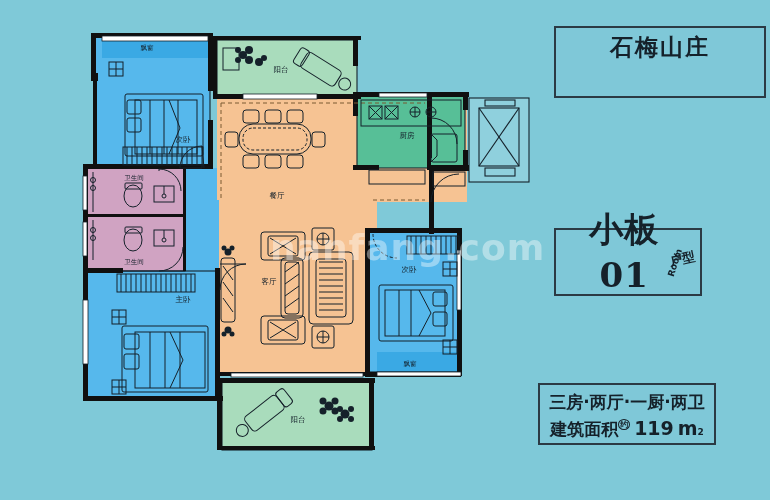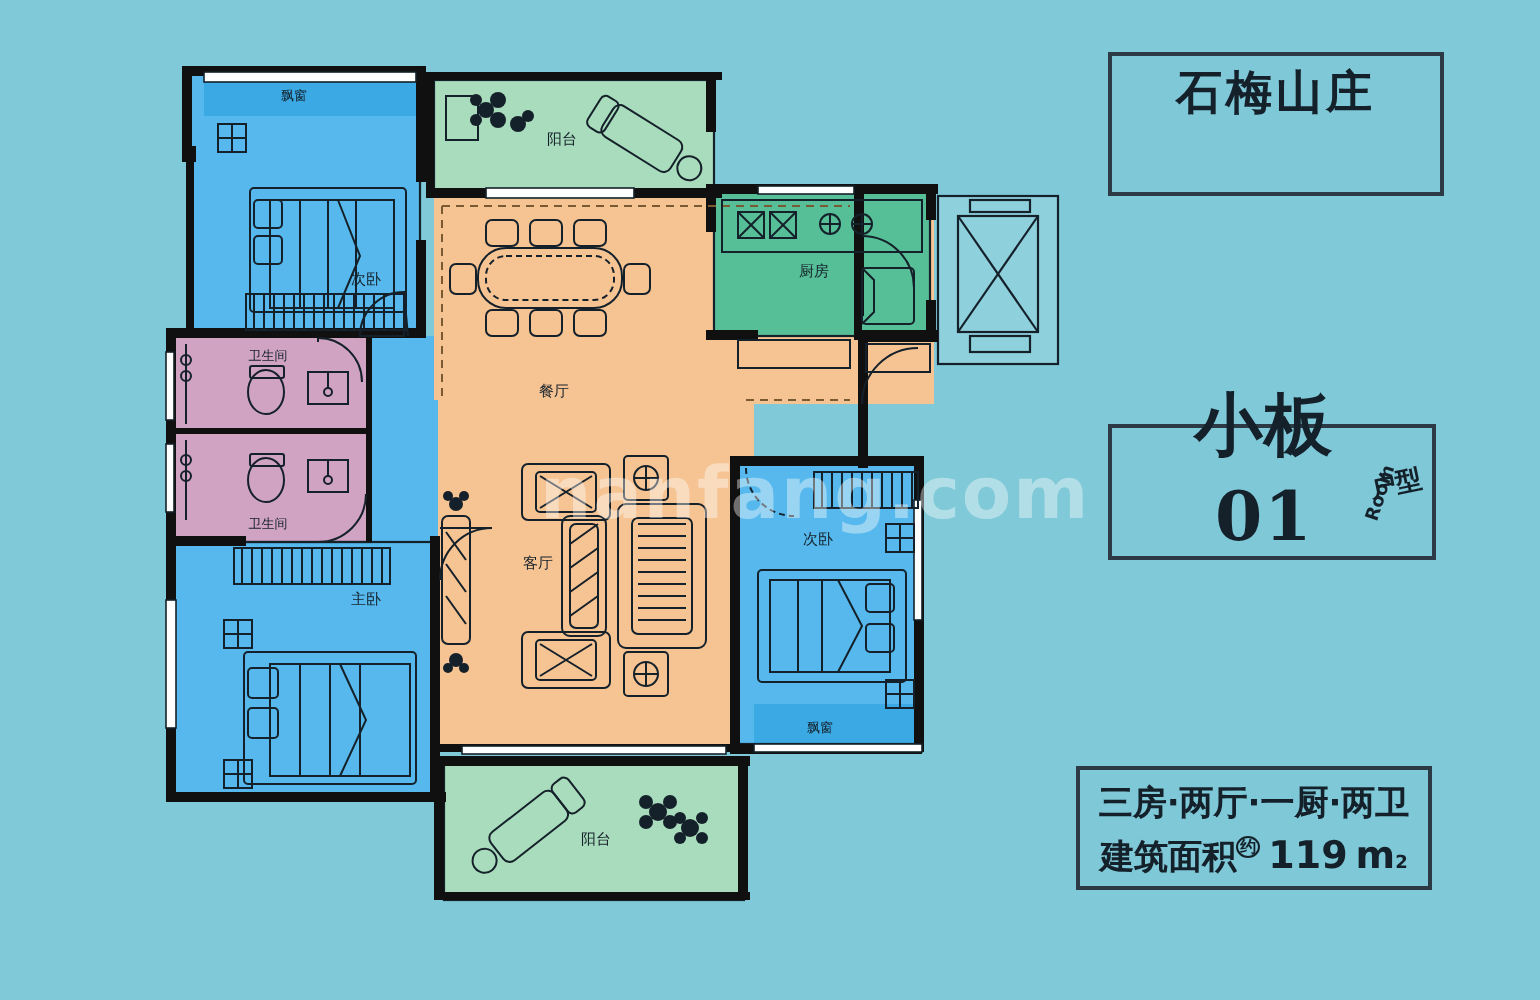--- a/index.html
+++ b/index.html
@@ -14,25 +14,25 @@
 
   
   .info-box{
     position:absolute;
     border:2px solid #2b3a44;
     background:rgba(127,201,216,0.25);
     box-sizing:border-box;
     text-align:center;
     color:#15212a;
   }
-  #box-title{left:537px;top:26px;width:168px;height:72px;}
+  #box-title{left:537px;top:26px;width:212px;height:72px;}
   #box-title .l1{font-size:23px;font-weight:bold;letter-spacing:2px;line-height:34px;margin-top:2px;}
   #box-title .l2{font-size:23px;font-weight:bold;letter-spacing:1px;line-height:34px;}
 
-  #box-type{left:537px;top:212px;width:164px;height:68px;padding-left:24px;}
+  #box-type{left:537px;top:228px;width:148px;height:68px;padding-left:24px;}
   #box-type .tp-row{display:flex;align-items:flex-end;justify-content:center;height:68px;}
   #box-type .big{font-size:34px;font-weight:bold;letter-spacing:1px;line-height:46px;font-family:"DejaVu Serif","Liberation Serif",serif;}
   #box-type .stack{display:flex;flex-direction:column;align-items:flex-start;margin-left:1px;margin-bottom:10px;}
   #box-type .hx{font-size:13px;font-weight:bold;line-height:13px;transform:rotate(-12deg);}
   #box-type .rm{font-size:9px;font-weight:bold;line-height:11px;transform:rotate(-72deg);transform-origin:left center;margin:6px 0 6px 2px;letter-spacing:0px;}
 
   #box-spec{left:521px;top:383px;width:178px;height:62px;}
   #box-spec .s1{font-size:17px;font-weight:bold;line-height:26px;margin-top:4px;letter-spacing:0px;}
   #box-spec .s2{font-size:17px;font-weight:bold;line-height:26px;display:flex;align-items:baseline;justify-content:center;}
   #box-spec .yue{font-size:8px;font-weight:bold;position:relative;top:-8px;left:0px;

